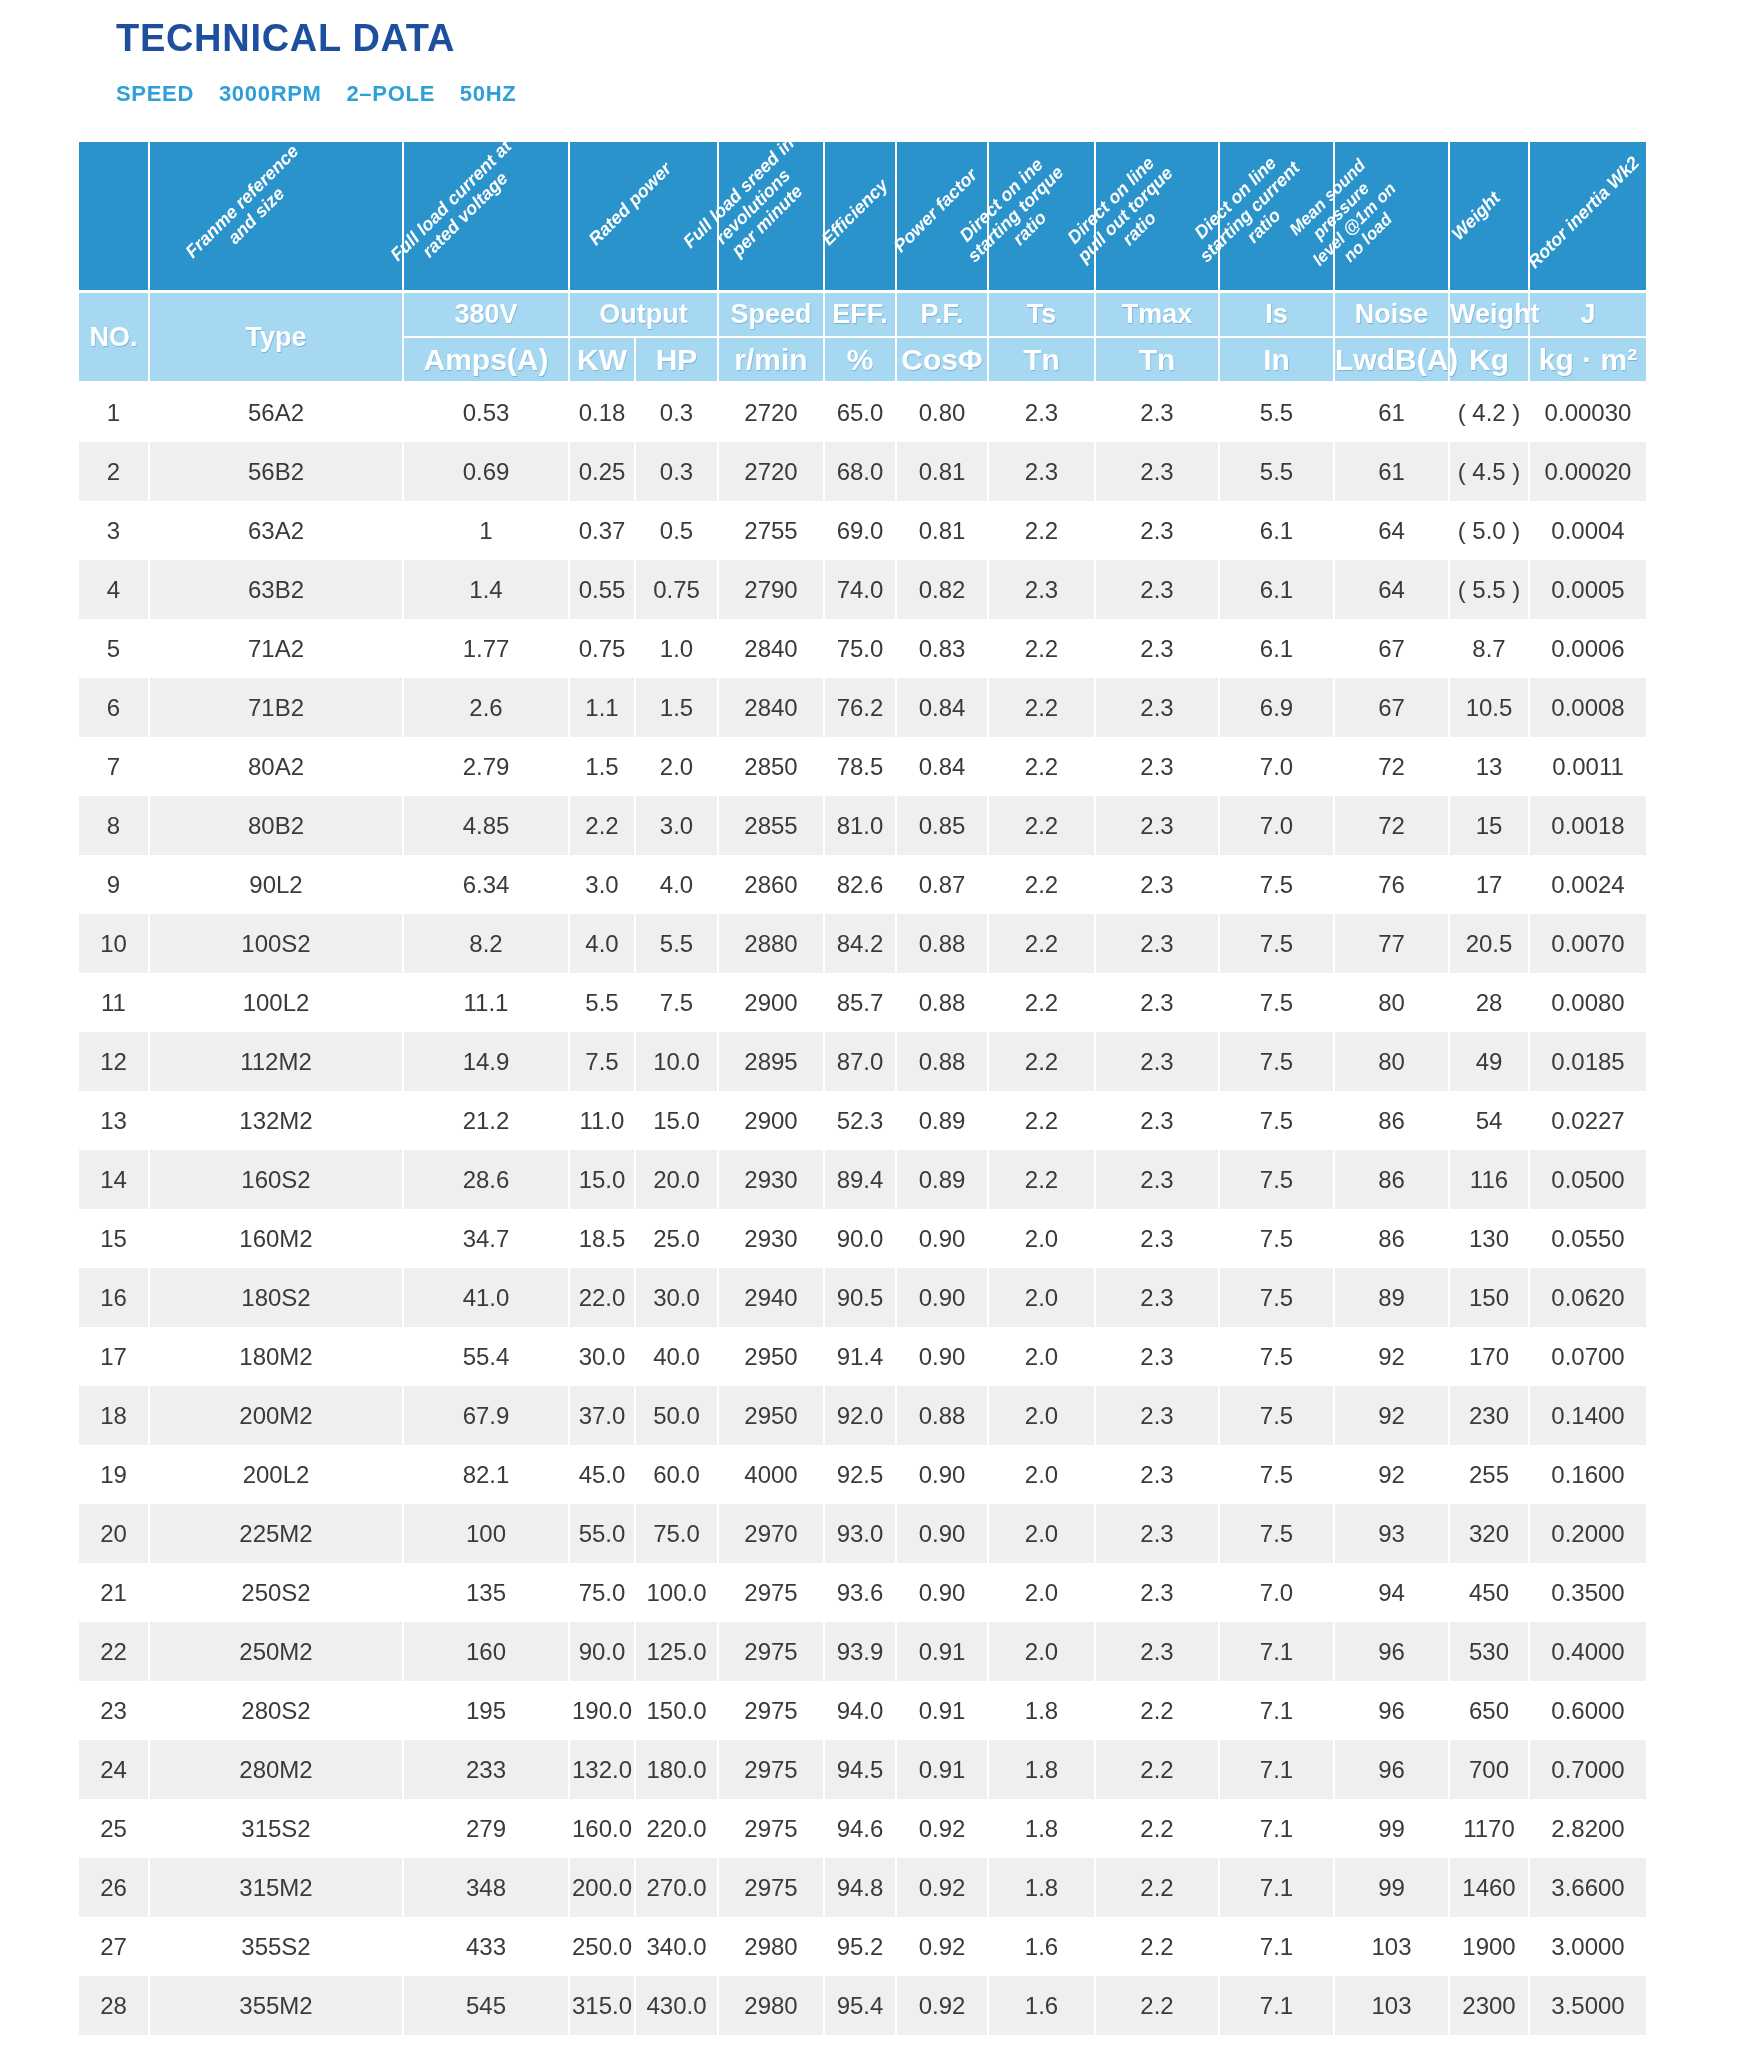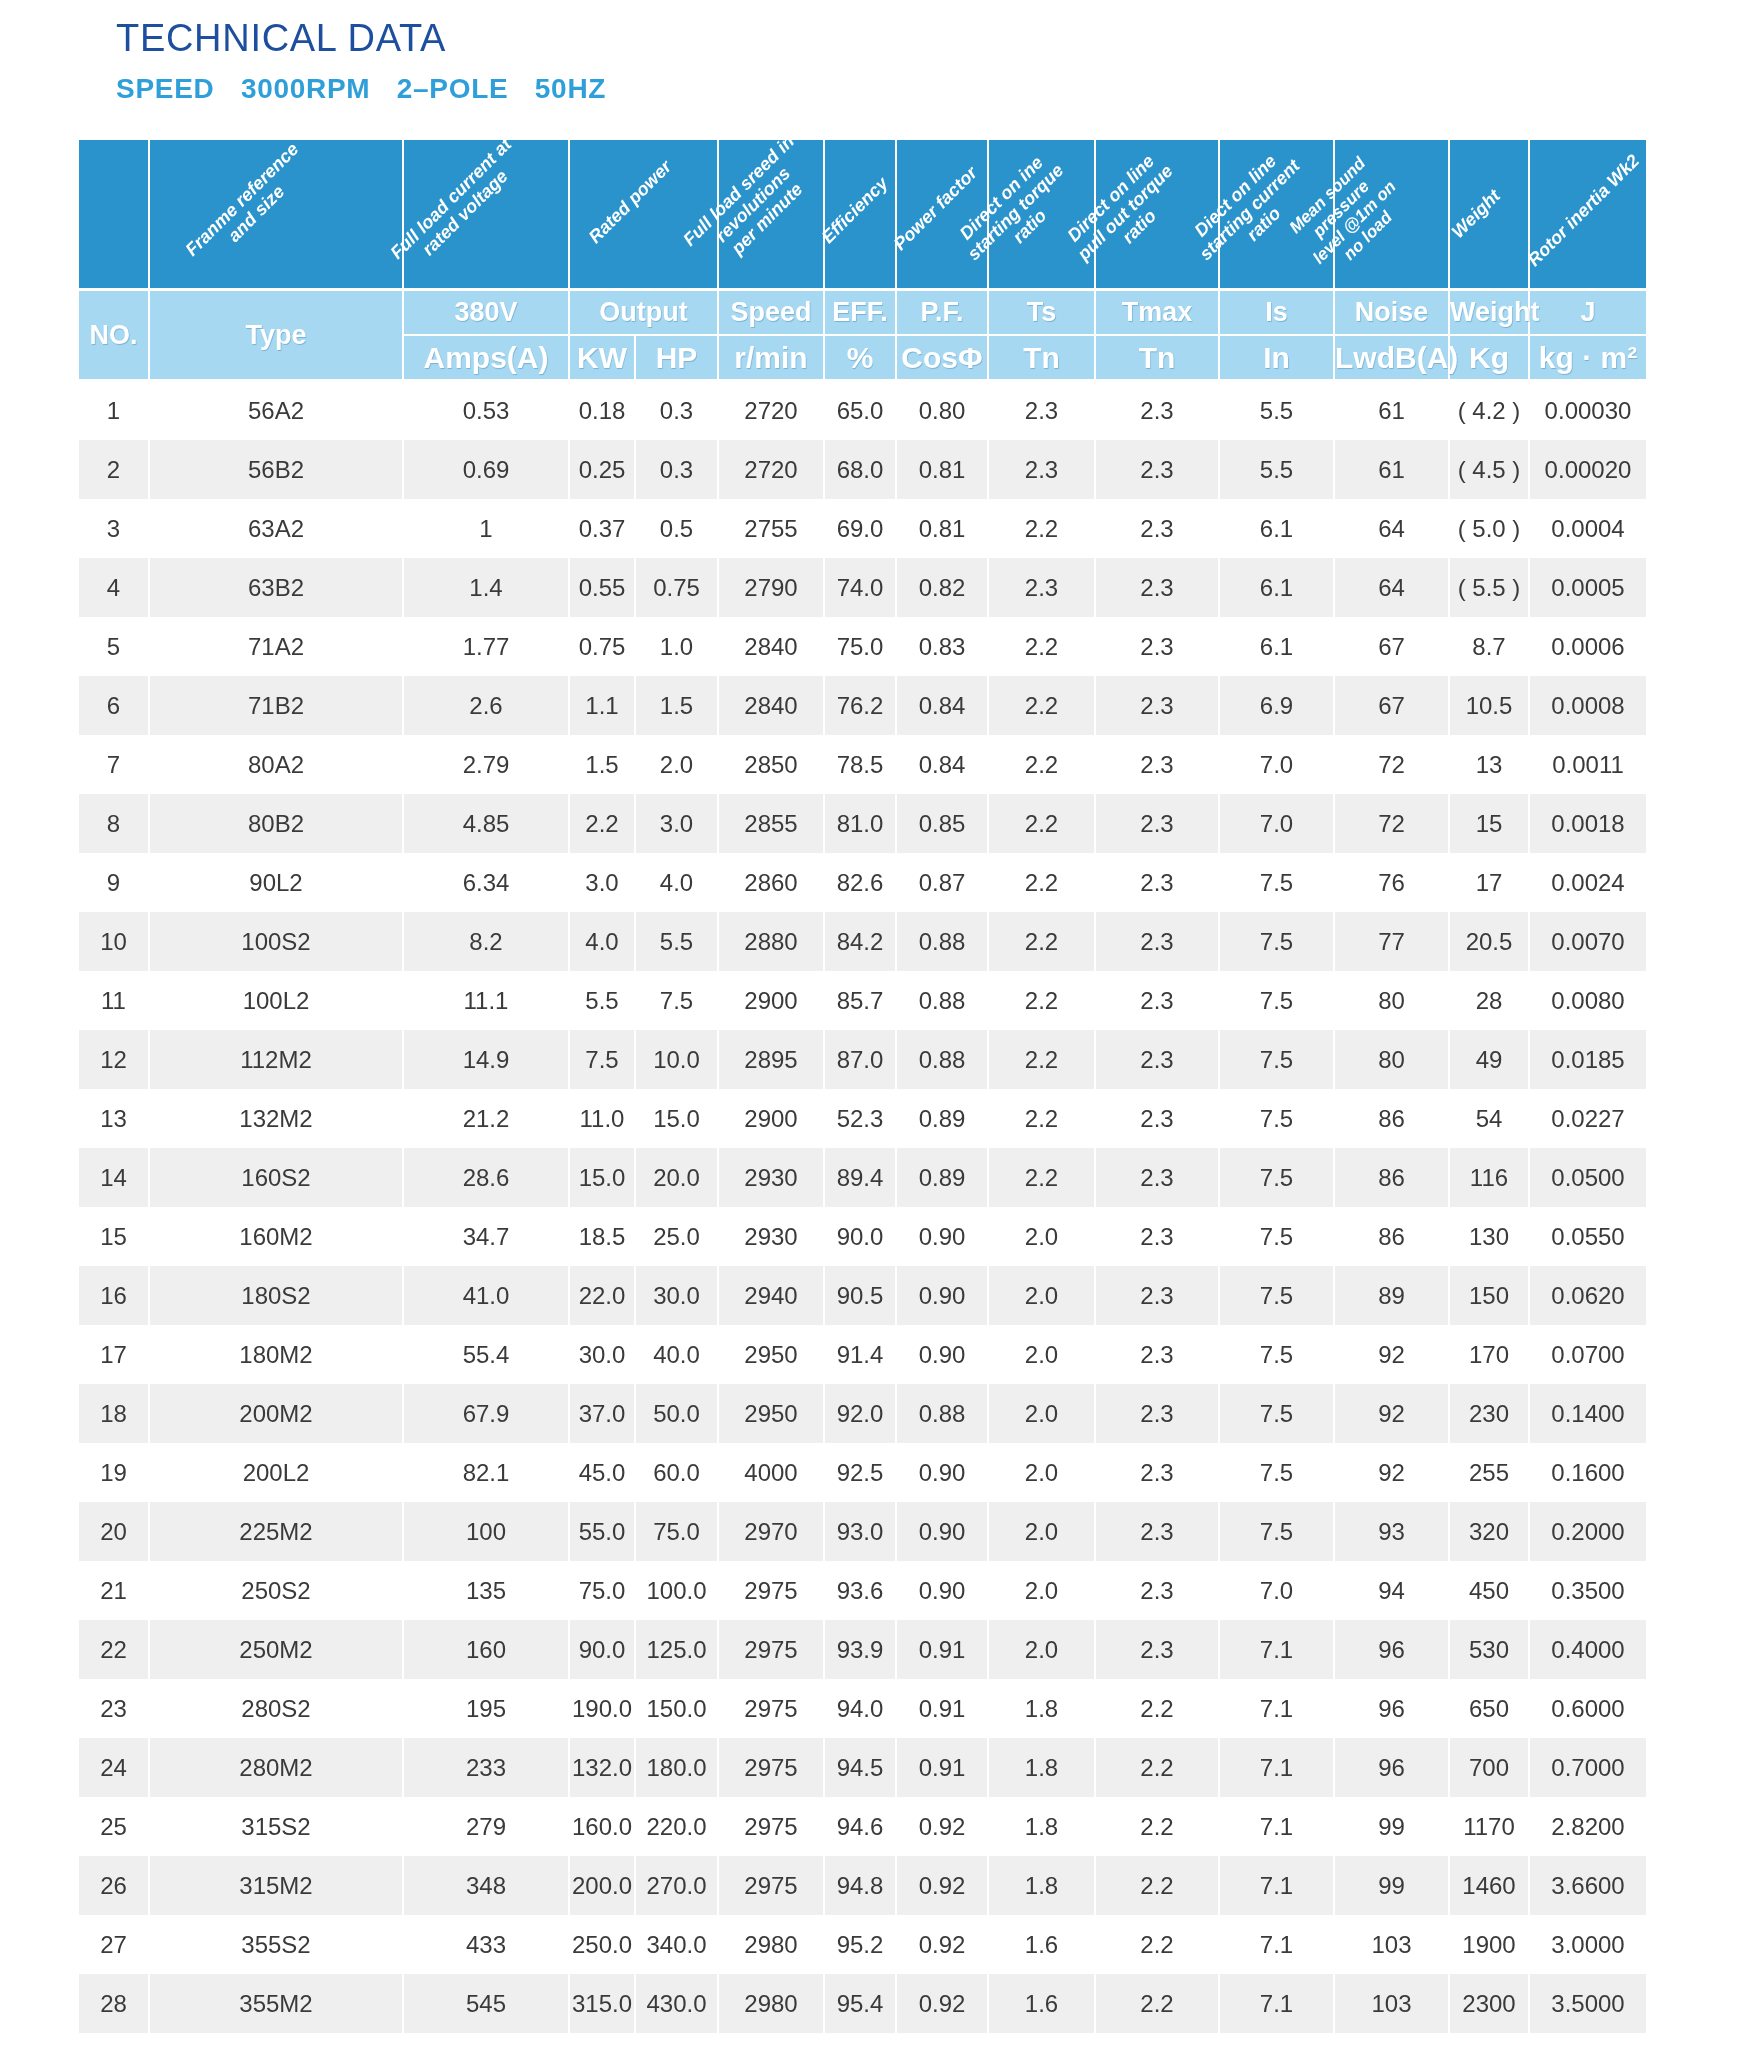--- a/index.html
+++ b/index.html
@@ -4,26 +4,26 @@
 <style>
   html,body { margin:0; padding:0; }
   body {
     width:1758px; height:2066px;
     background:#ffffff;
     font-family:"Liberation Sans", sans-serif;
     overflow:hidden;
   }
   .title {
     margin:0 0 0 116px; padding-top:17px;
-    font-size:38px; font-weight:400; letter-spacing:0.7px;
+    font-size:38px; font-weight:700; letter-spacing:0.7px;
     color:#1d4f9e;
   }
   .subtitle {
-    margin:13px 0 0 116px;
-    font-size:28px; font-weight:700; letter-spacing:0.7px; word-spacing:18px;
+    margin:21px 0 0 116px;
+    font-size:22px; font-weight:700; letter-spacing:0.7px; word-spacing:18px;
     color:#2f9fd9;
   }
   table.tech {
     margin:35px 0 0 79px;
     width:1567px;
     border-collapse:collapse;
     table-layout:fixed;
   }
   
   tr.band th {

